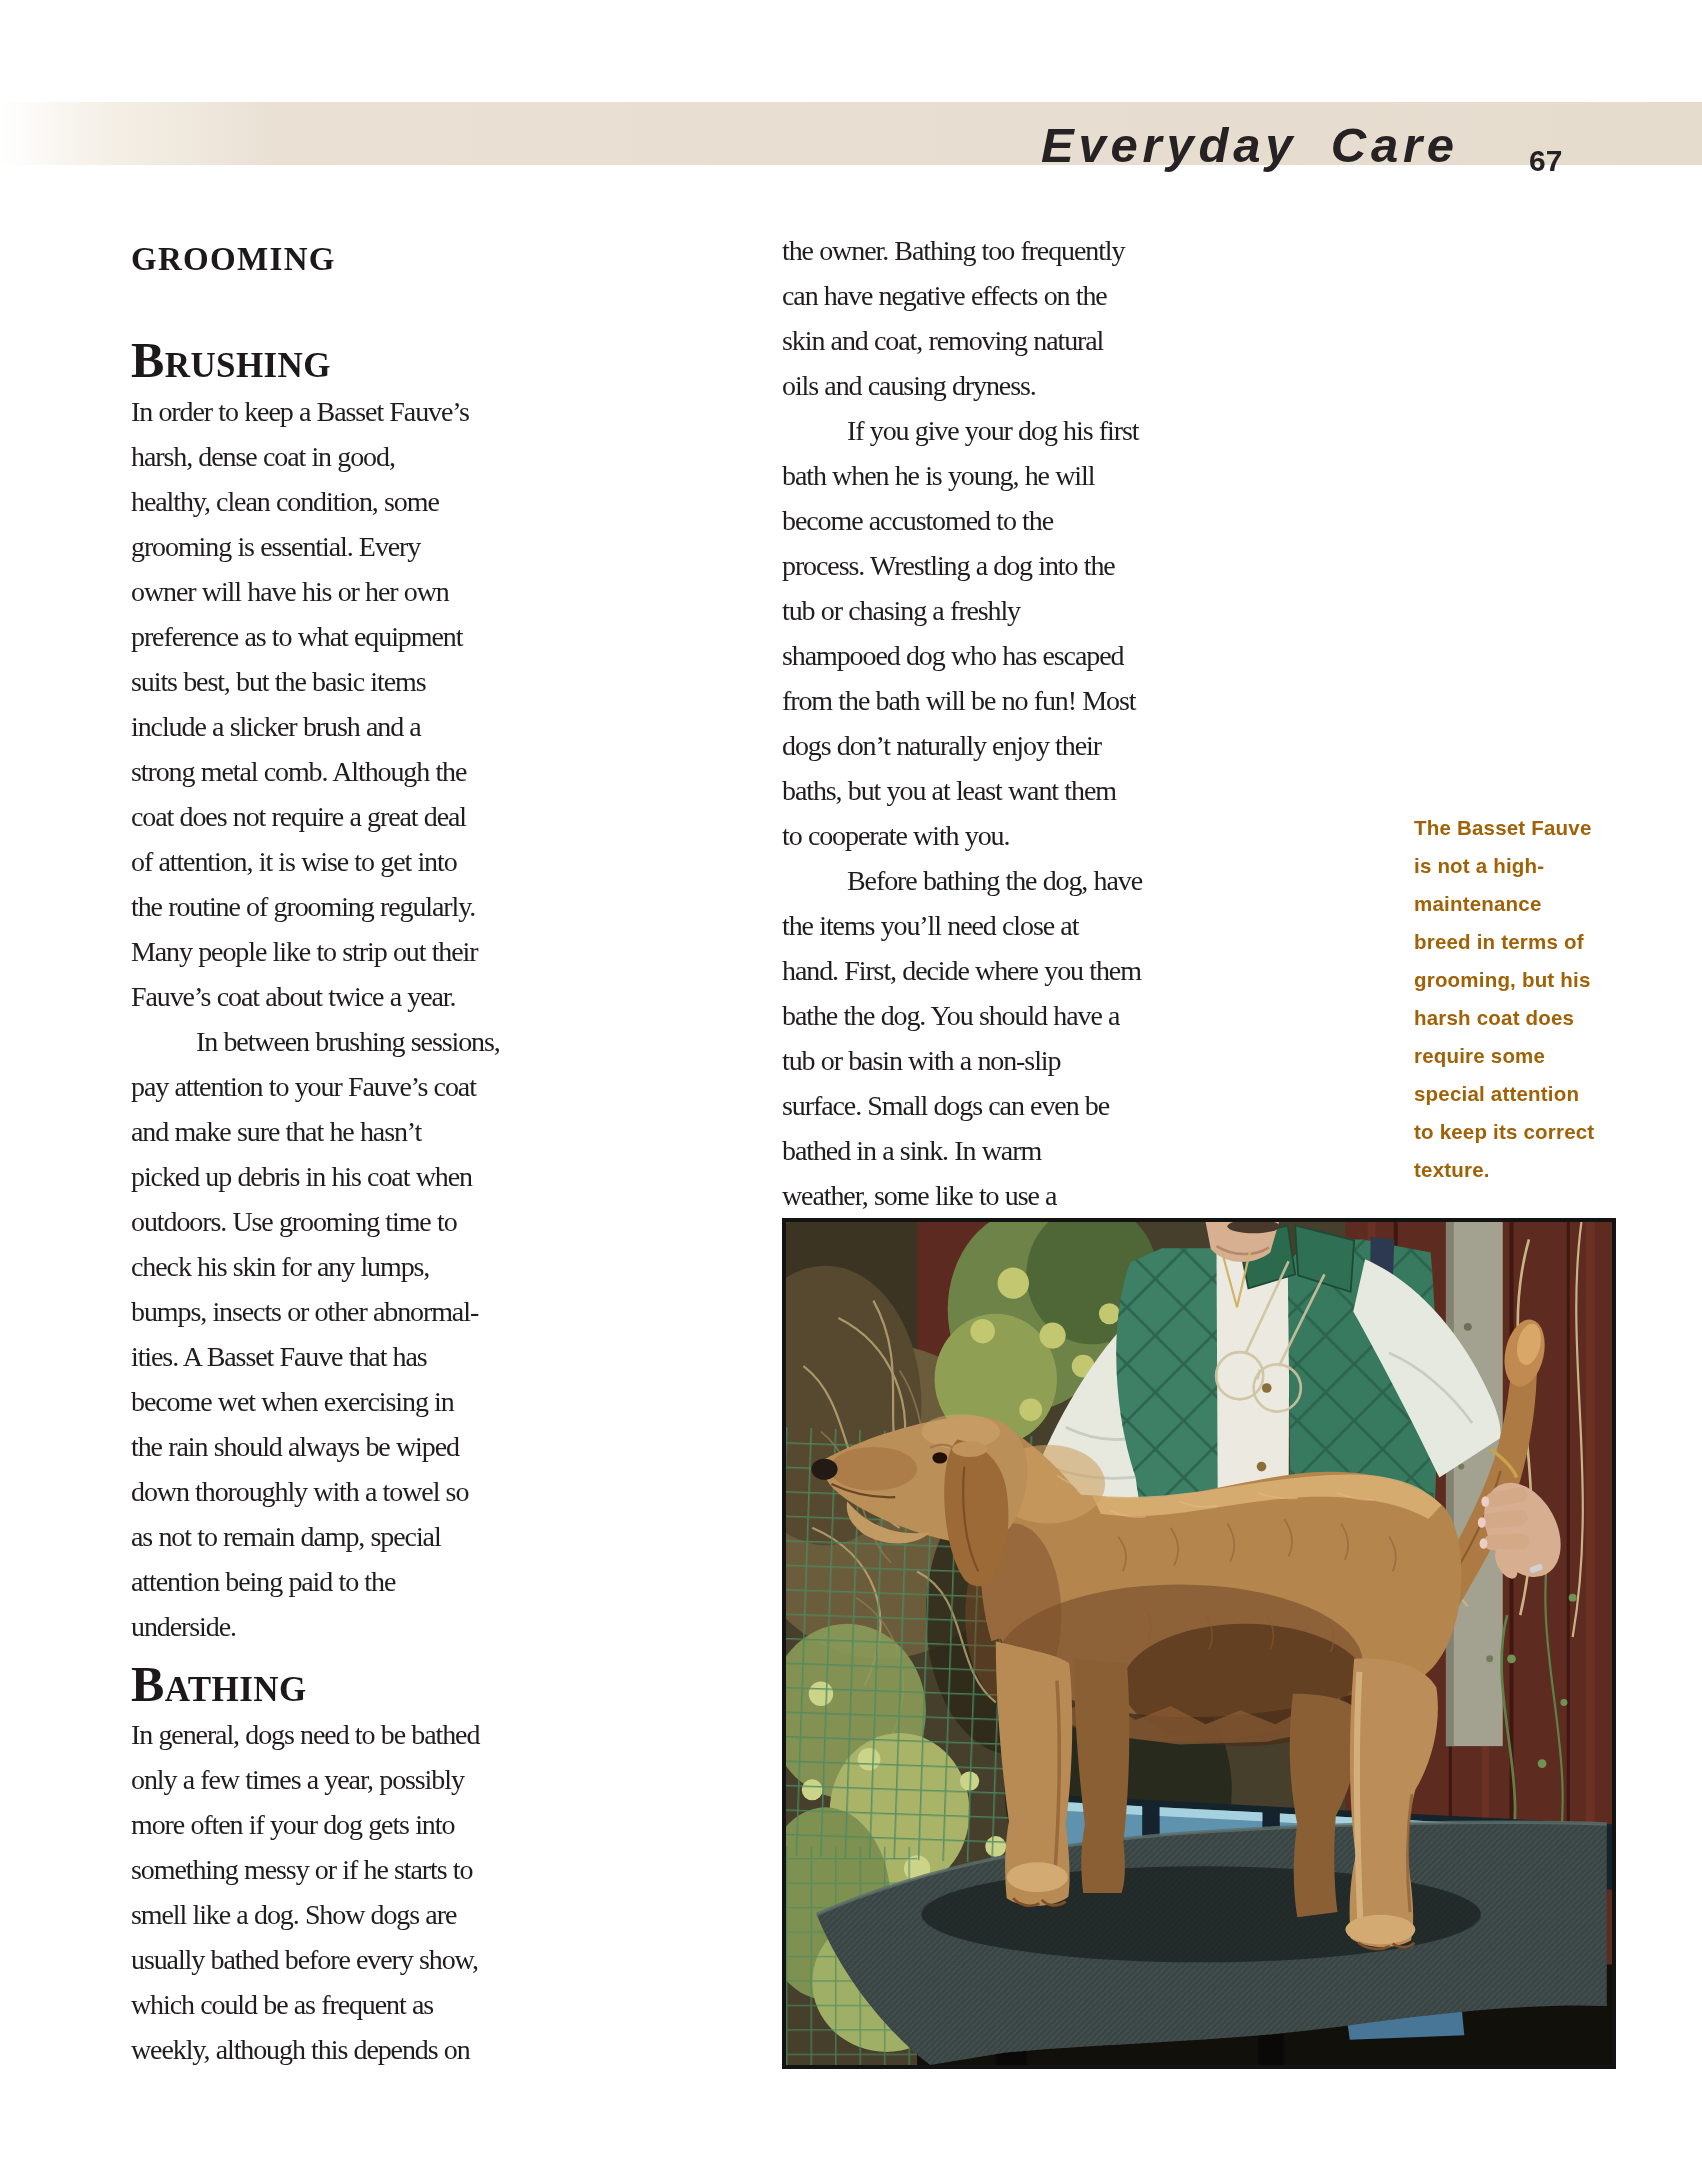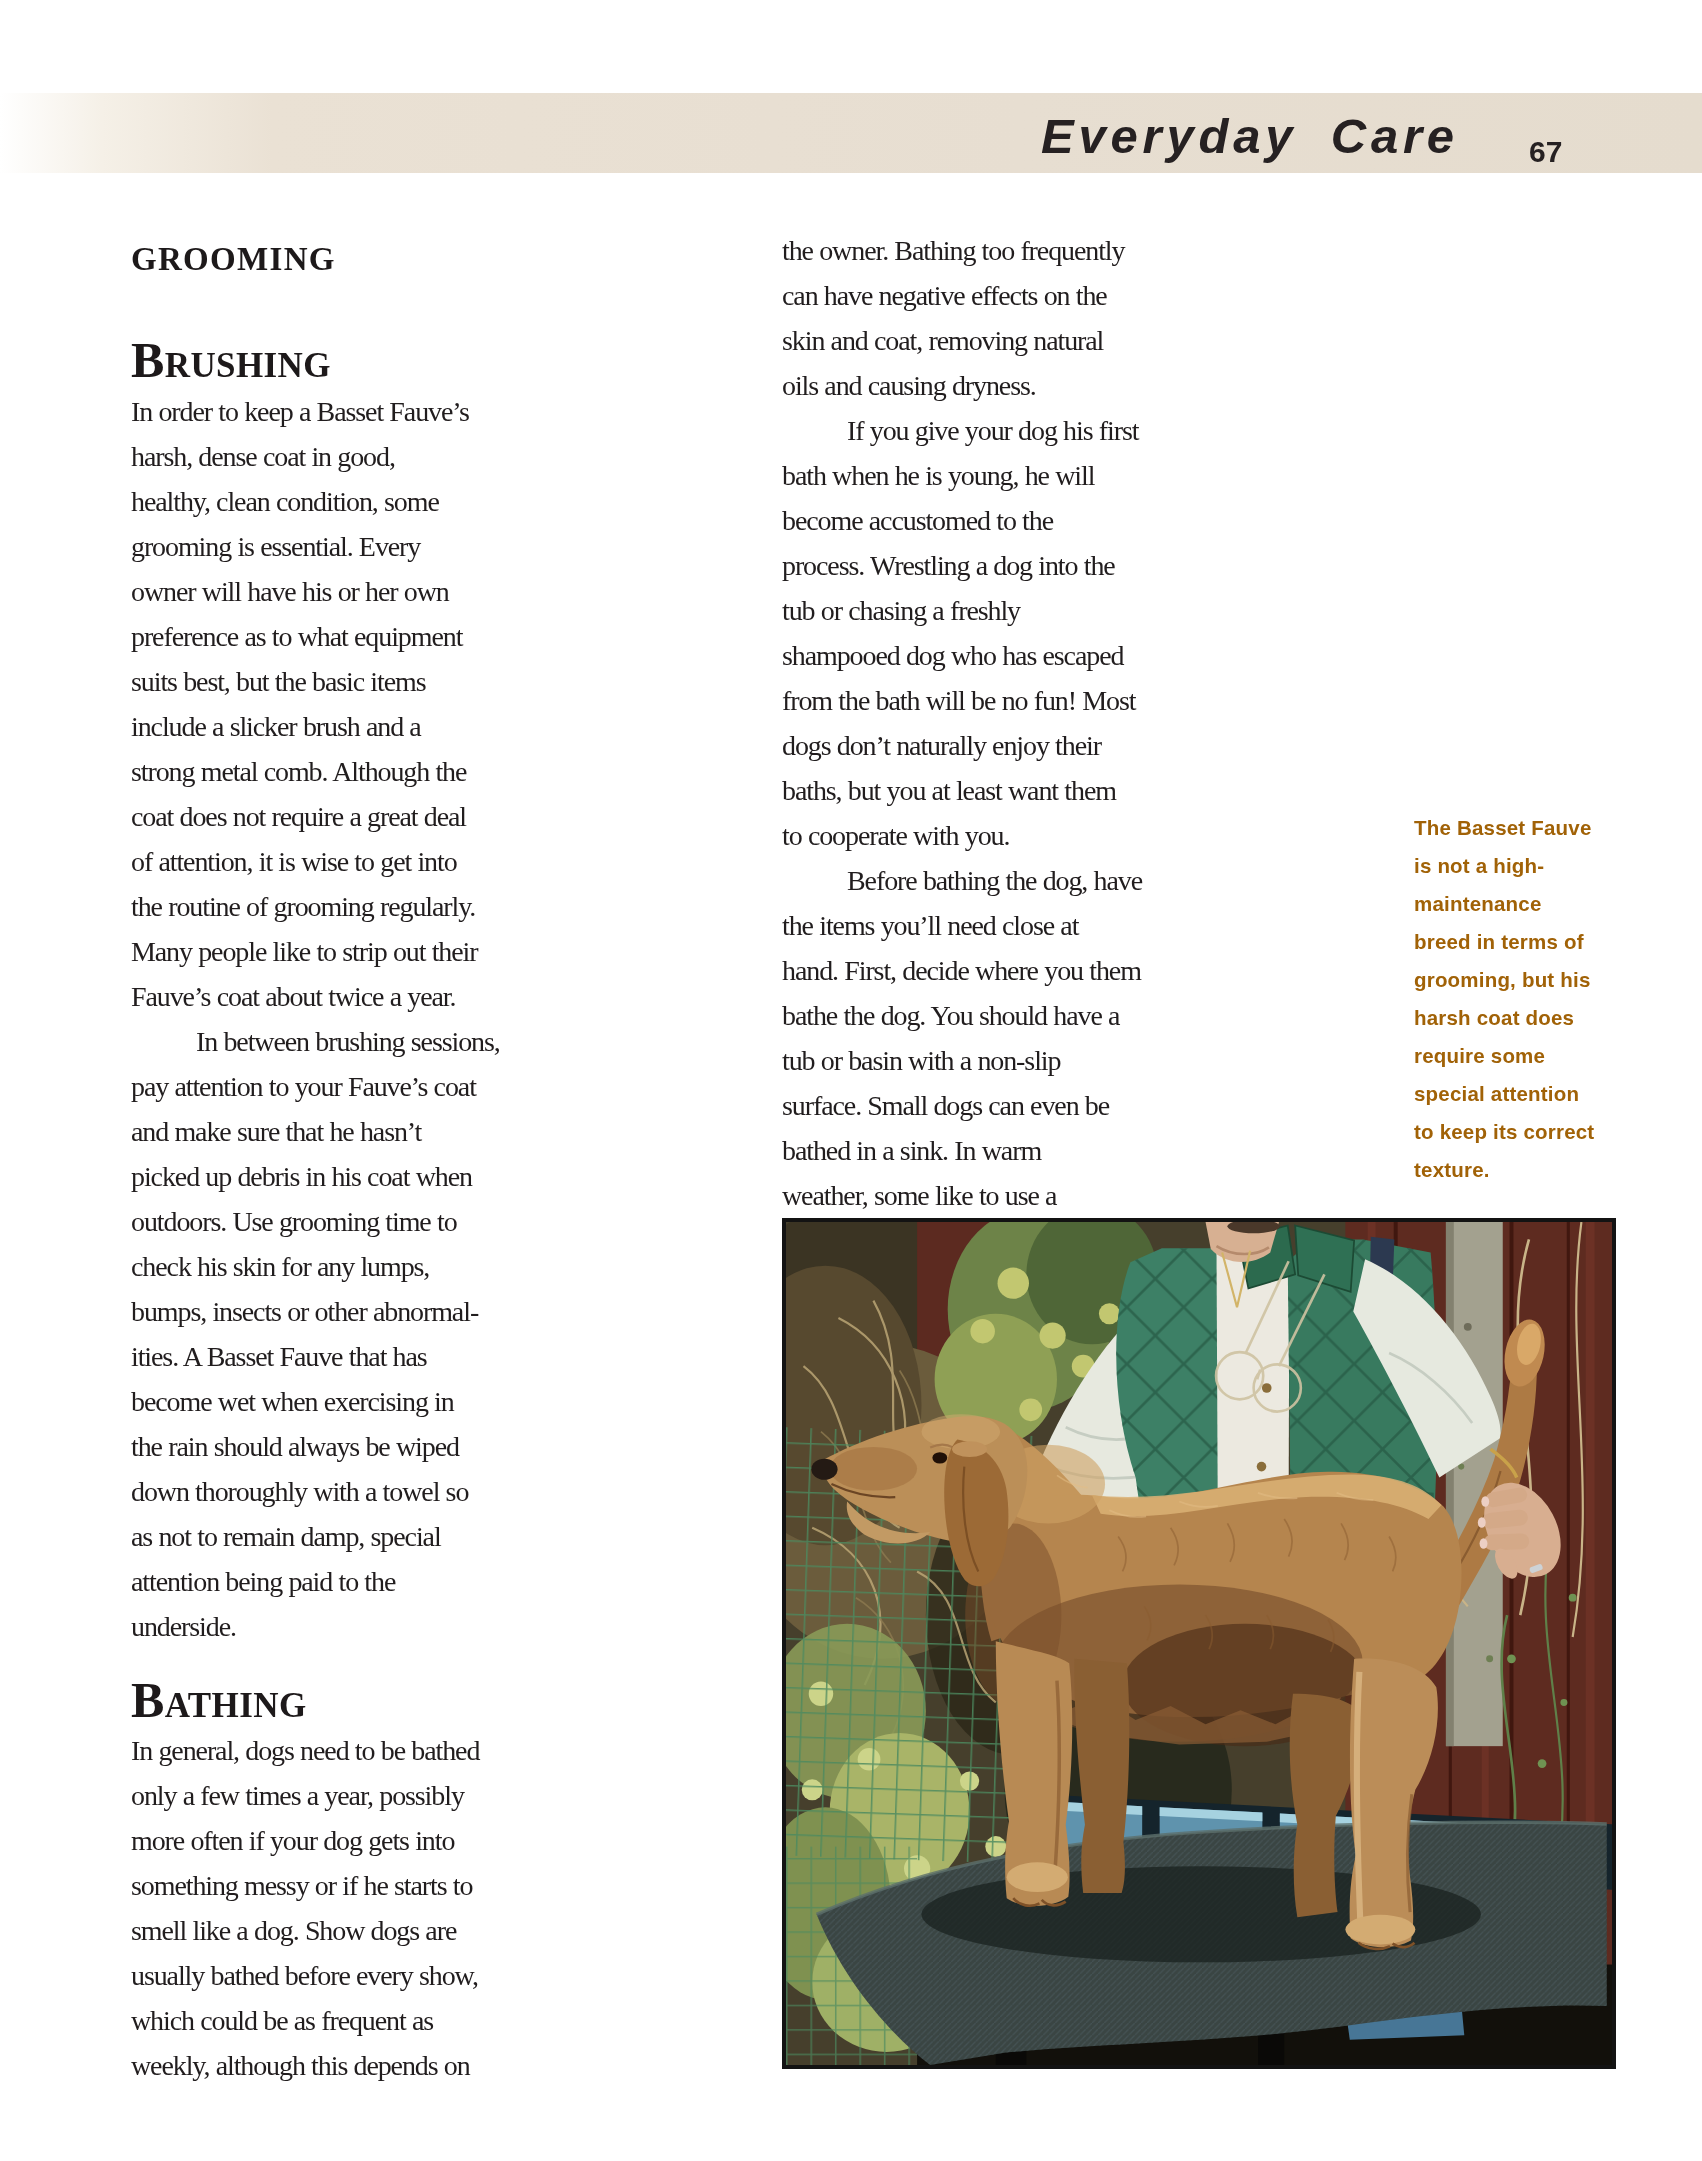--- a/index.html
+++ b/index.html
@@ -2,21 +2,21 @@
 <html style="font-size:7px"><head>
 <meta charset="utf-8">
 <style>
   html,body{margin:0;padding:0;background:#ffffff;}
   body{
     position:relative;width:1703px;height:2161px;overflow:hidden;
     font-family:"Liberation Serif",serif;color:#201c1d;
   }
   
   .band{
-    position:absolute;left:0;top:93px;width:1703px;height:80px;
+    position:absolute;left:0;top:102px;width:1703px;height:63px;
     background:linear-gradient(90deg,#ffffff 0%,#f5f0e7 6%,#eae1d4 16%,#e7ded1 60%,#e5dcce 100%);
   }
   .band-title{
     position:absolute;left:1041px;top:15px;
     font-family:"Liberation Sans",sans-serif;font-style:italic;font-weight:bold;
     font-size:49px;letter-spacing:4.8px;word-spacing:15px;color:#262122;white-space:nowrap;
   }
   .band-page{
     position:absolute;left:1529px;top:15.7px;
     font-family:"Liberation Sans",sans-serif;font-weight:bold;
@@ -26,21 +26,21 @@
   .colL{position:absolute;left:131px;top:243px;width:624px;}
   .colR{position:absolute;left:782px;top:228px;width:624px;}
   h1.section{
     font-size:33px;font-weight:bold;letter-spacing:1.3px;line-height:1;
     margin:0 0 59px 0;color:#1d191a;
   }
   h2.sub{
     font-size:50px;font-weight:bold;font-variant:small-caps;line-height:1;
     letter-spacing:0.4px;margin:0 0 3.5px 0;color:#1d191a;
   }
-  h2.sub.later{margin-top:26px;}
+  h2.sub.later{margin-top:10px;}
   p.body{
     font-size:28px;line-height:45px;letter-spacing:-1.1px;word-spacing:0.4px;
     margin:0;white-space:pre-line;color:#211d1e;
   }
   p.body.indent{text-indent:65px;}
   
   .caption{
     position:absolute;left:1414px;top:809px;width:210px;
     font-family:"Liberation Sans",sans-serif;font-weight:bold;
     font-size:20.5px;line-height:38px;letter-spacing:0.2px;

